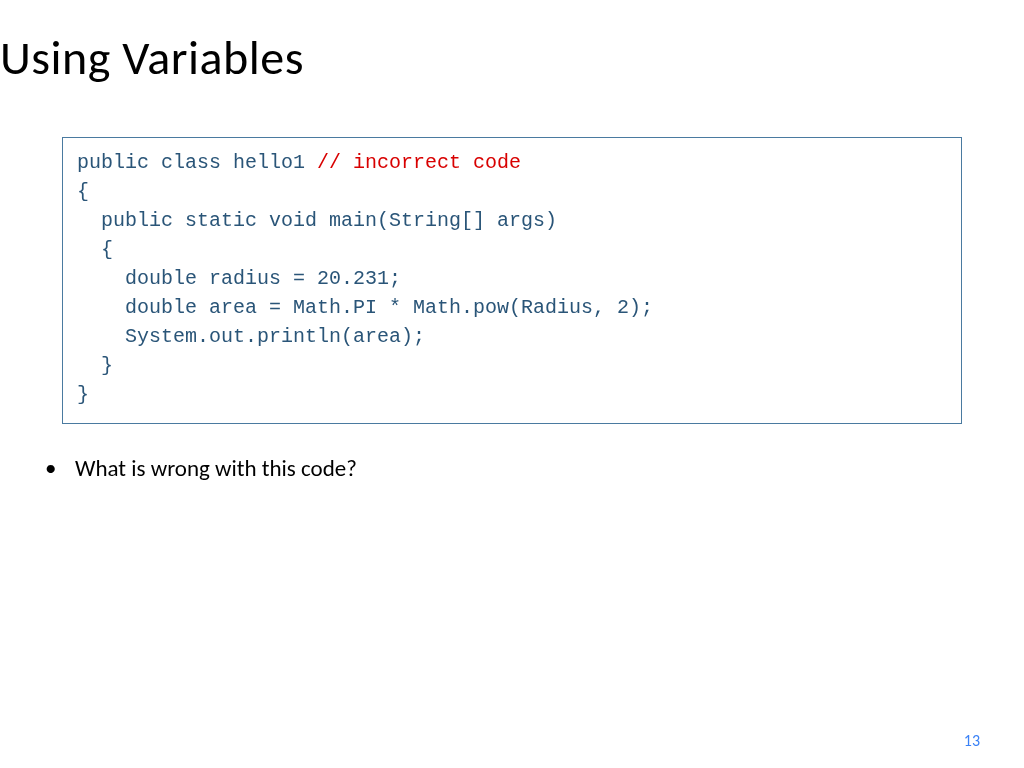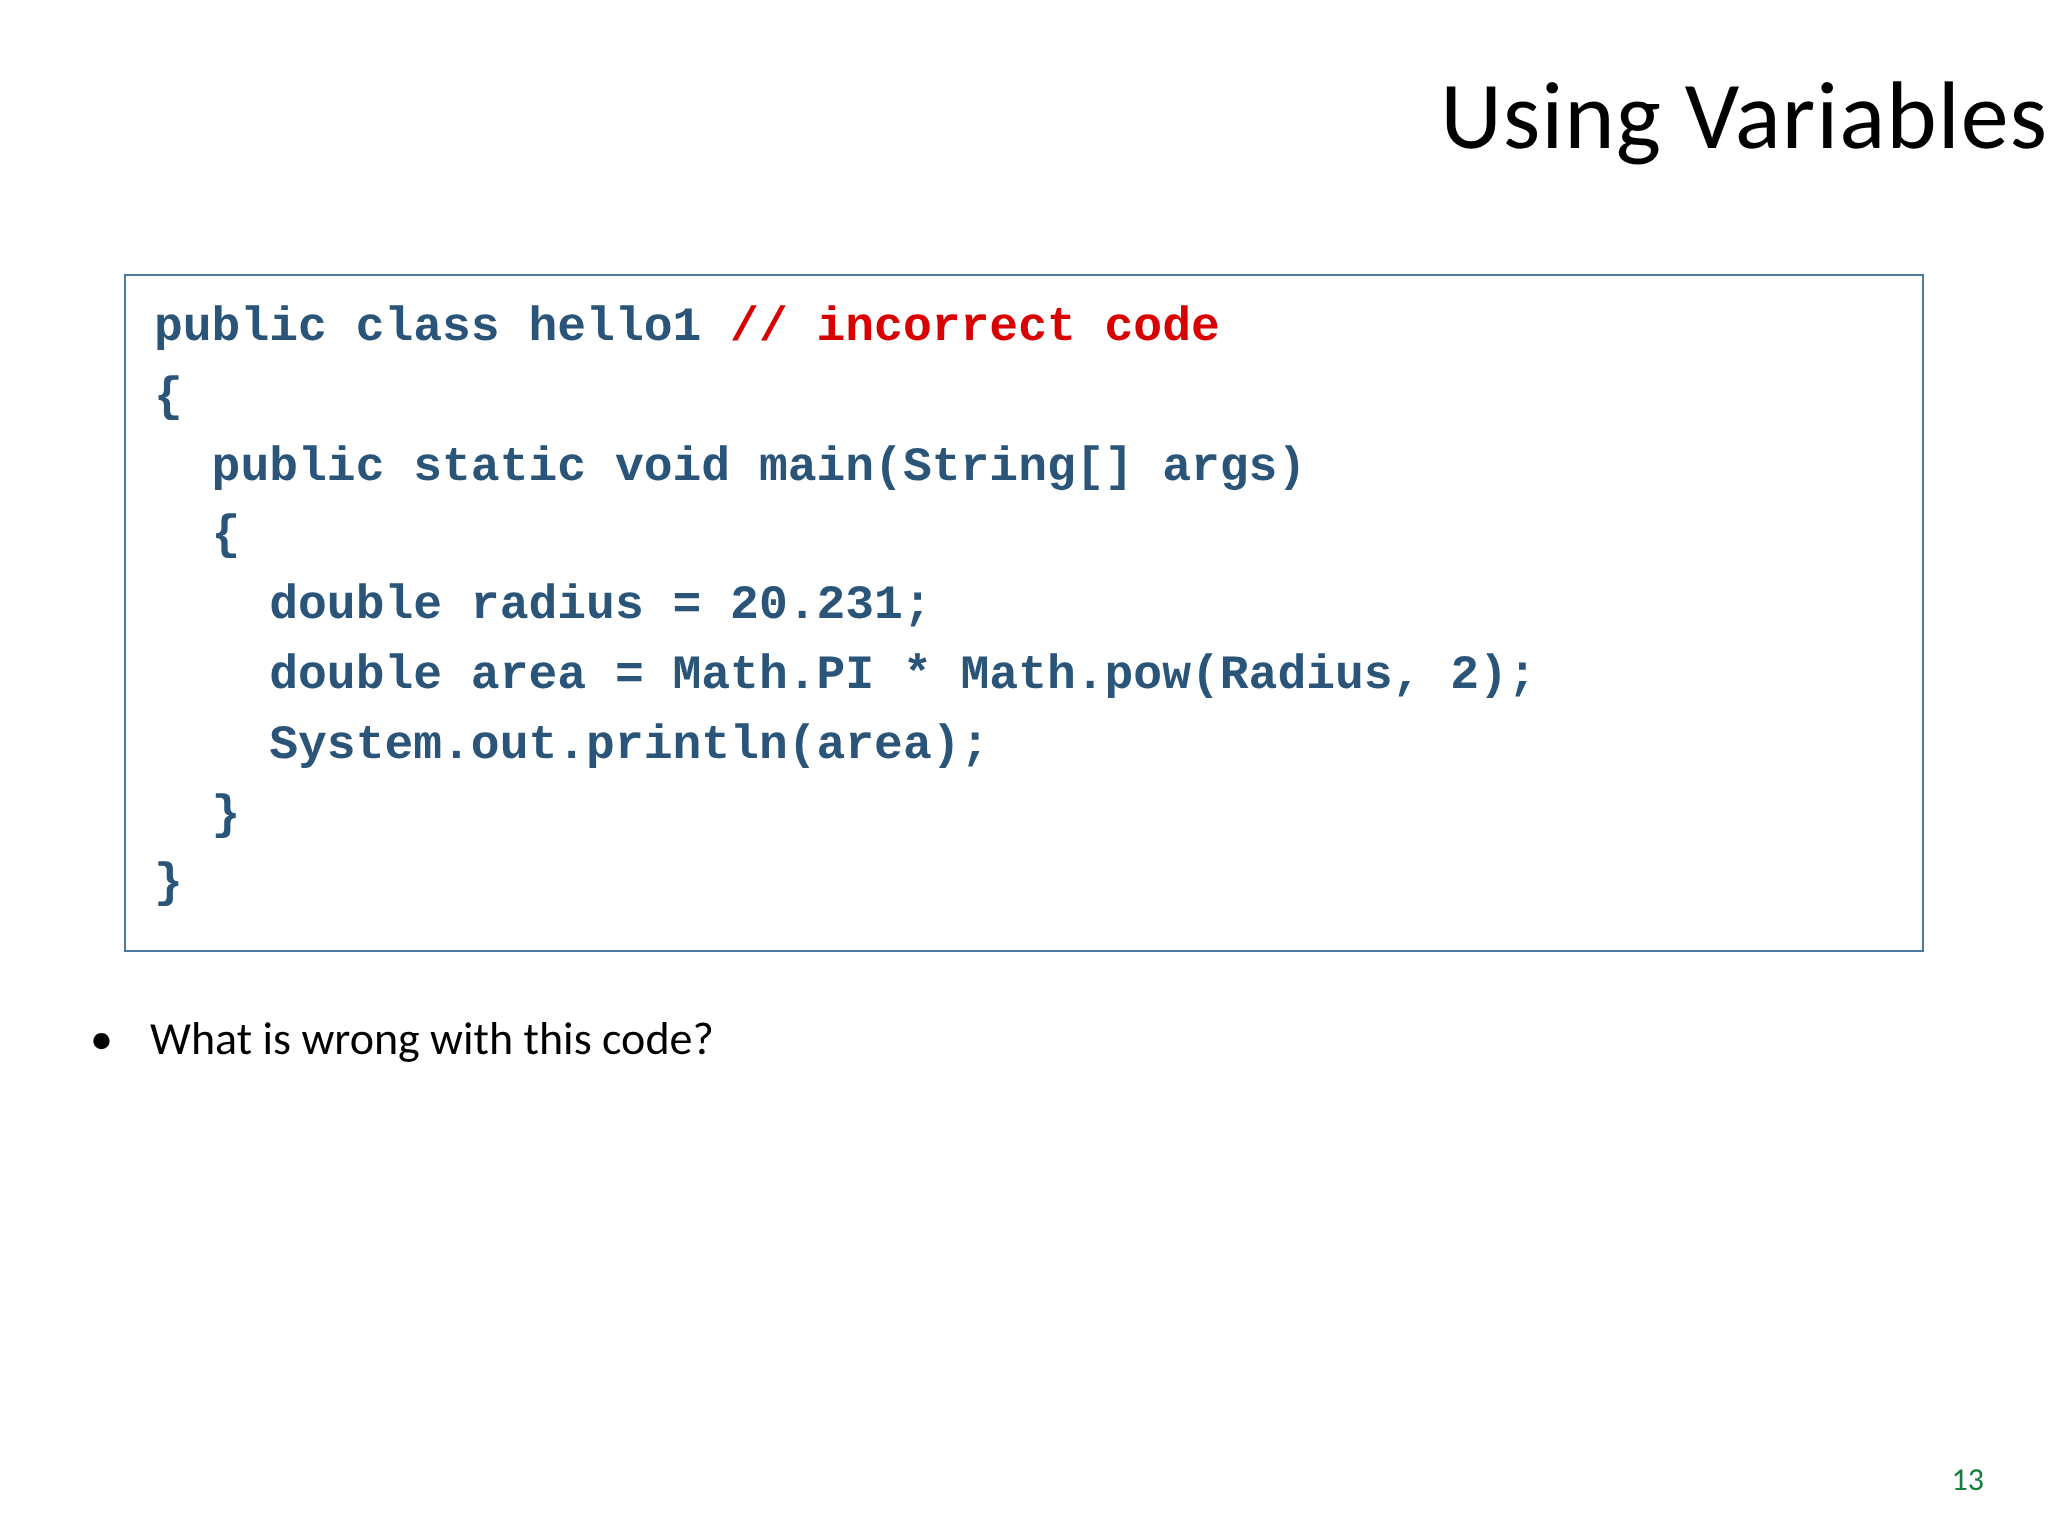--- a/index.html
+++ b/index.html
@@ -12,35 +12,35 @@
     color: #000;
     overflow: hidden;
   }
   .slide {
     position: relative;
     width: 1024px;
     height: 768px;
     box-sizing: border-box;
   }
   .title {
-    text-align: right;
+    text-align: left;
     font-size: 48px;
     font-weight: 400;
     margin: 0;
     padding-top: 28px;
     padding-bottom: 20px;
     letter-spacing: 0.5px;
   }
   .code-box {
     margin: 30px 62px 0 62px;
     border: 1px solid #4a7aa0;
     padding: 10px 14px 14px 14px;
     font-family: "Courier New", Courier, monospace;
-    font-size: 24px;
-    font-weight: bold;
+    font-size: 20px;
+    font-weight: normal;
     line-height: 1.45;
     color: #2a5578;
     white-space: pre;
     overflow: hidden;
   }
   .code-comment {
     color: #d80000;
   }
   .bullets {
     margin: 30px 50px 0 75px;
@@ -53,24 +53,24 @@
     padding-left: 0;
   }
   .bullets li::before {
     content: "•";
     position: absolute;
     left: -30px;
     top: 0;
   }
   .page-number {
     position: absolute;
-    right: 32px;
+    right: 44px;
     bottom: 18px;
     font-size: 16px;
-    color: #15803d;
+    color: #3b82f6;
   }
 </style>
 </head>
 <body>
 
 <div class="slide">
 
   <h1 class="title">Using Variables</h1>
 
   <div class="code-box"><span>public class hello1 </span><span class="code-comment">// incorrect code</span>

